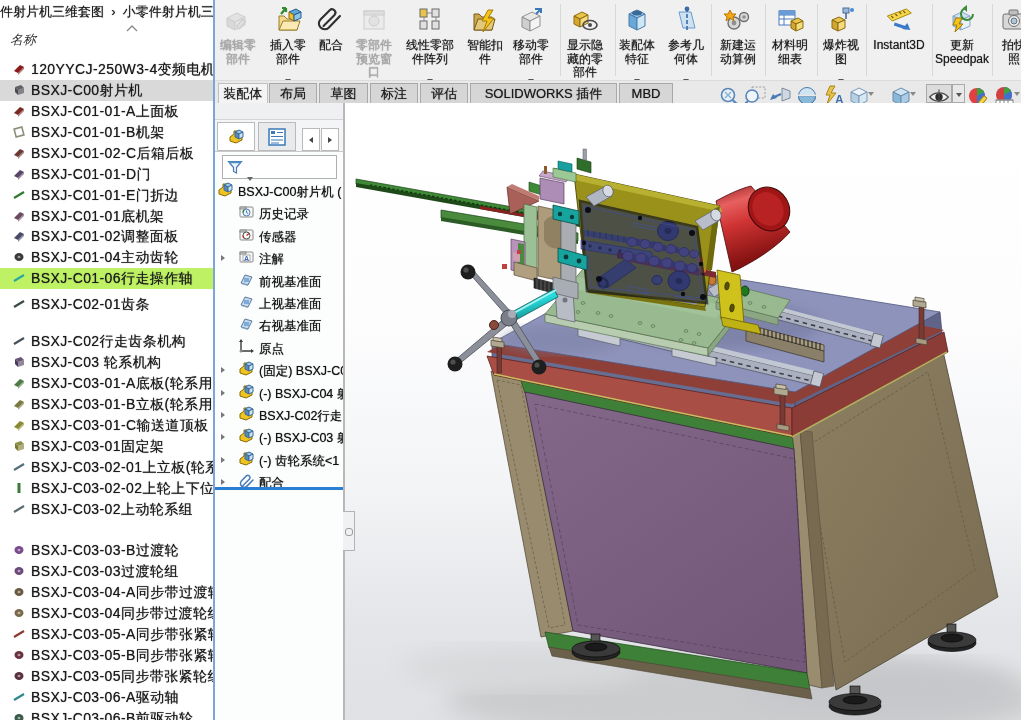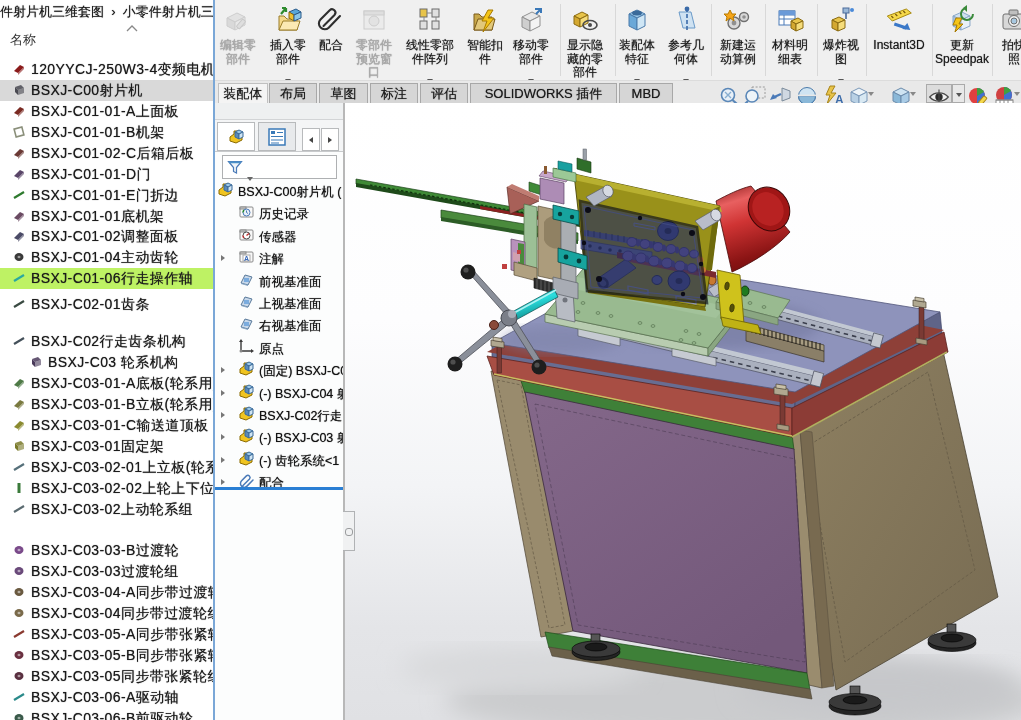--- a/index.html
+++ b/index.html
@@ -1,19 +1,19 @@
 <!DOCTYPE html>
 <html><head><meta charset="utf-8"><style>
 *{margin:0;padding:0;box-sizing:border-box;font-family:"Liberation Sans",sans-serif;}
 body{width:1021px;height:720px;overflow:hidden;position:relative;background:#fff;}
 #page{position:absolute;left:0;top:0;width:1021px;height:720px;overflow:hidden;}
 
 #explorer{position:absolute;left:0;top:0;width:213px;height:720px;background:#fff;overflow:hidden;}
 #crumb{position:absolute;left:0;top:3px;width:213px;height:18px;font-size:13px;color:#1a1a1a;white-space:nowrap;overflow:hidden;text-shadow:0 0 0.9px rgba(20,20,20,0.7);}
-#colhead{position:absolute;left:10px;top:31px;font-size:13px;color:#333;}
+#colhead{position:absolute;left:10px;top:31px;font-size:13px;color:#333;font-style:italic;}
 #sortcaret{position:absolute;left:126px;top:19px;}
 .erow{position:absolute;left:0;width:213px;height:21px;}
 .eicon{position:absolute;left:12px;top:3px;}
 .etxt{position:absolute;left:31px;top:2px;font-size:14px;letter-spacing:0.4px;color:#1a1a1a;white-space:nowrap;text-shadow:0 0 0.9px rgba(20,20,20,0.75);}
 
 .ad{width:0;height:0;border-left:3.5px solid transparent;border-right:3.5px solid transparent;border-top:4px solid #555;display:inline-block;}
 .ar{width:0;height:0;border-top:3.5px solid transparent;border-bottom:3.5px solid transparent;border-left:4.5px solid #777;display:inline-block;}
 .al{width:0;height:0;border-top:3.5px solid transparent;border-bottom:3.5px solid transparent;border-right:4.5px solid #444;display:inline-block;}
 
 #sw{position:absolute;left:213px;top:0;width:808px;height:720px;background:#f0f0f0;}
@@ -135,21 +135,21 @@
             <line x1="2" y1="10" x2="12" y2="4" stroke="#3a4a42" stroke-width="2.2"></line>
           </svg></span>
         <span class="etxt">BSXJ-C02-01齿条</span>
       </div>
 <div class="erow" style="top:331.1px;padding-left:25px;">
         <span class="eicon"><svg width="14" height="14" viewBox="0 0 14 14">
             <line x1="2" y1="10" x2="12" y2="4" stroke="#44505a" stroke-width="2.2"></line>
           </svg></span>
         <span class="etxt">BSXJ-C02行走齿条机构</span>
       </div>
-<div class="erow" style="top:352.0px;margin-left:17px;">
+<div class="erow" style="top:352.0px;">
         <span class="eicon"><svg width="14" height="14" viewBox="0 0 14 14">
             <polygon points="3,4 9,2 12,5 6,7" fill="#4a3a5a" opacity="0.85"></polygon>
             <polygon points="3,4 6,7 6,12 3,9" fill="#4a3a5a"></polygon>
             <polygon points="6,7 12,5 12,10 6,12" fill="#4a3a5a" opacity="0.6"></polygon>
           </svg></span>
         <span class="etxt">BSXJ-C03 轮系机构</span>
       </div>
 <div class="erow" style="top:372.9px;">
         <span class="eicon"><svg width="14" height="14" viewBox="0 0 14 14">
             <polygon points="2,9 8,3 12,5 6,11" fill="#4e7a46"></polygon>

